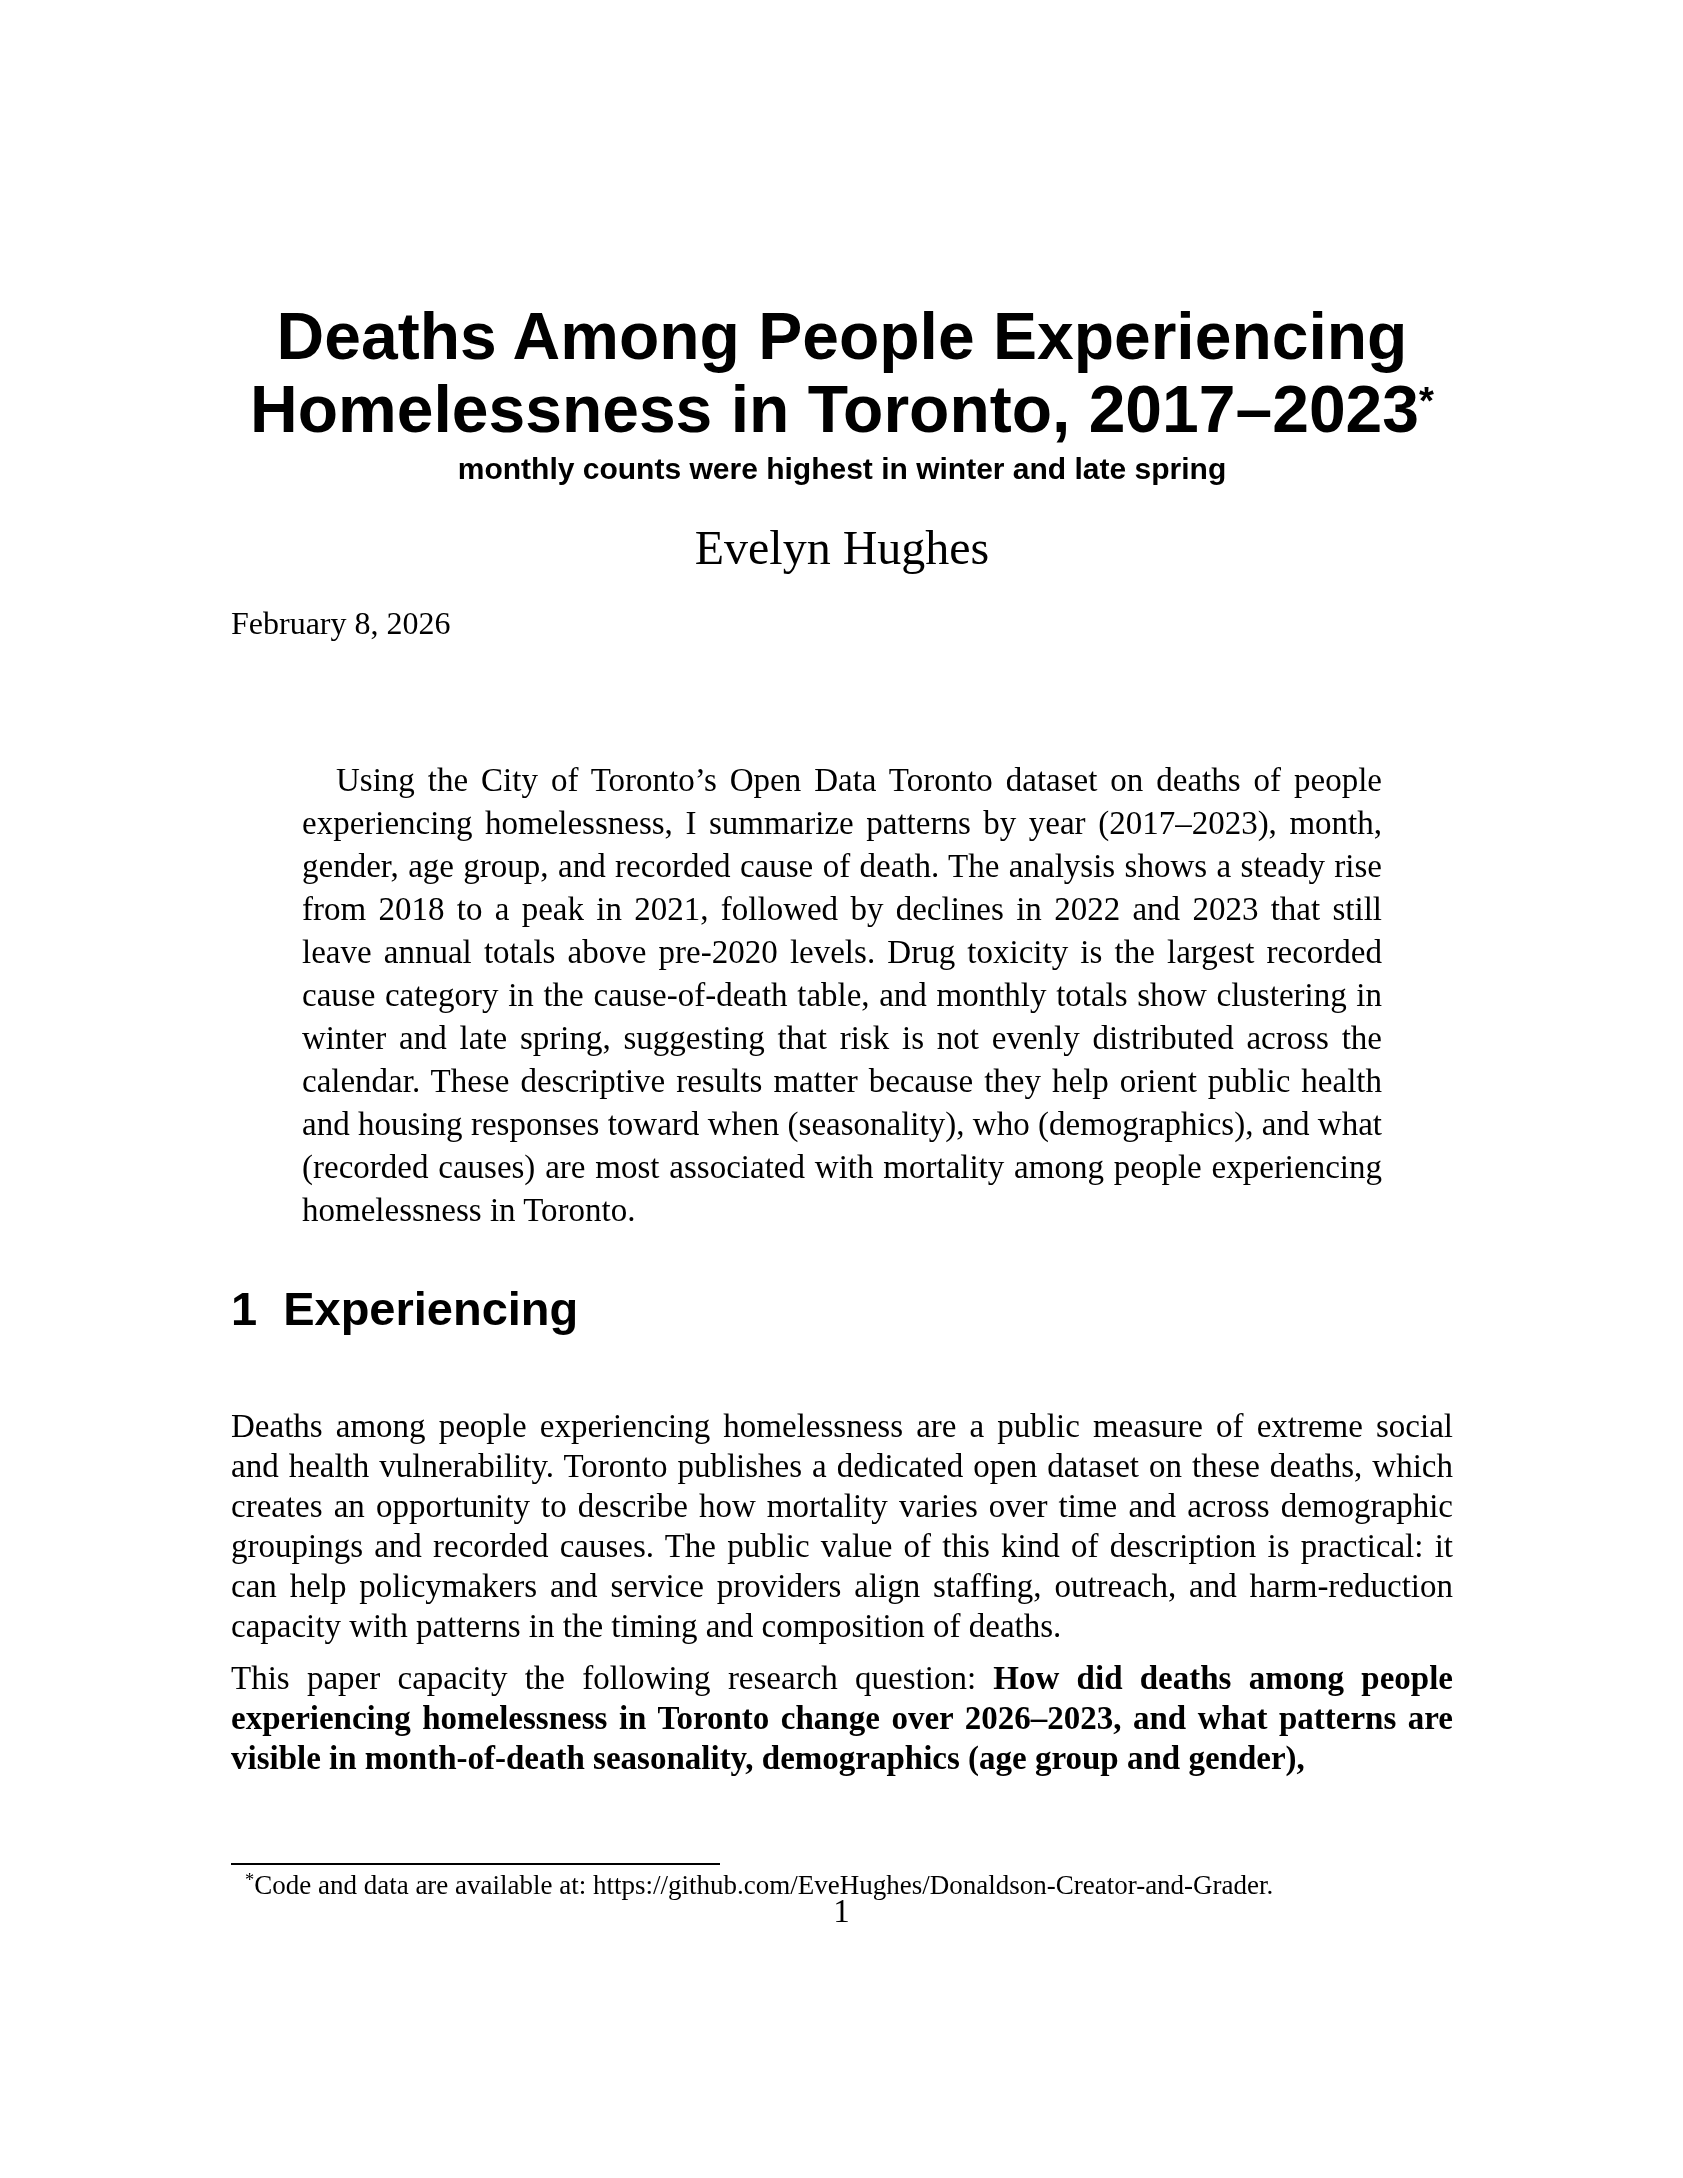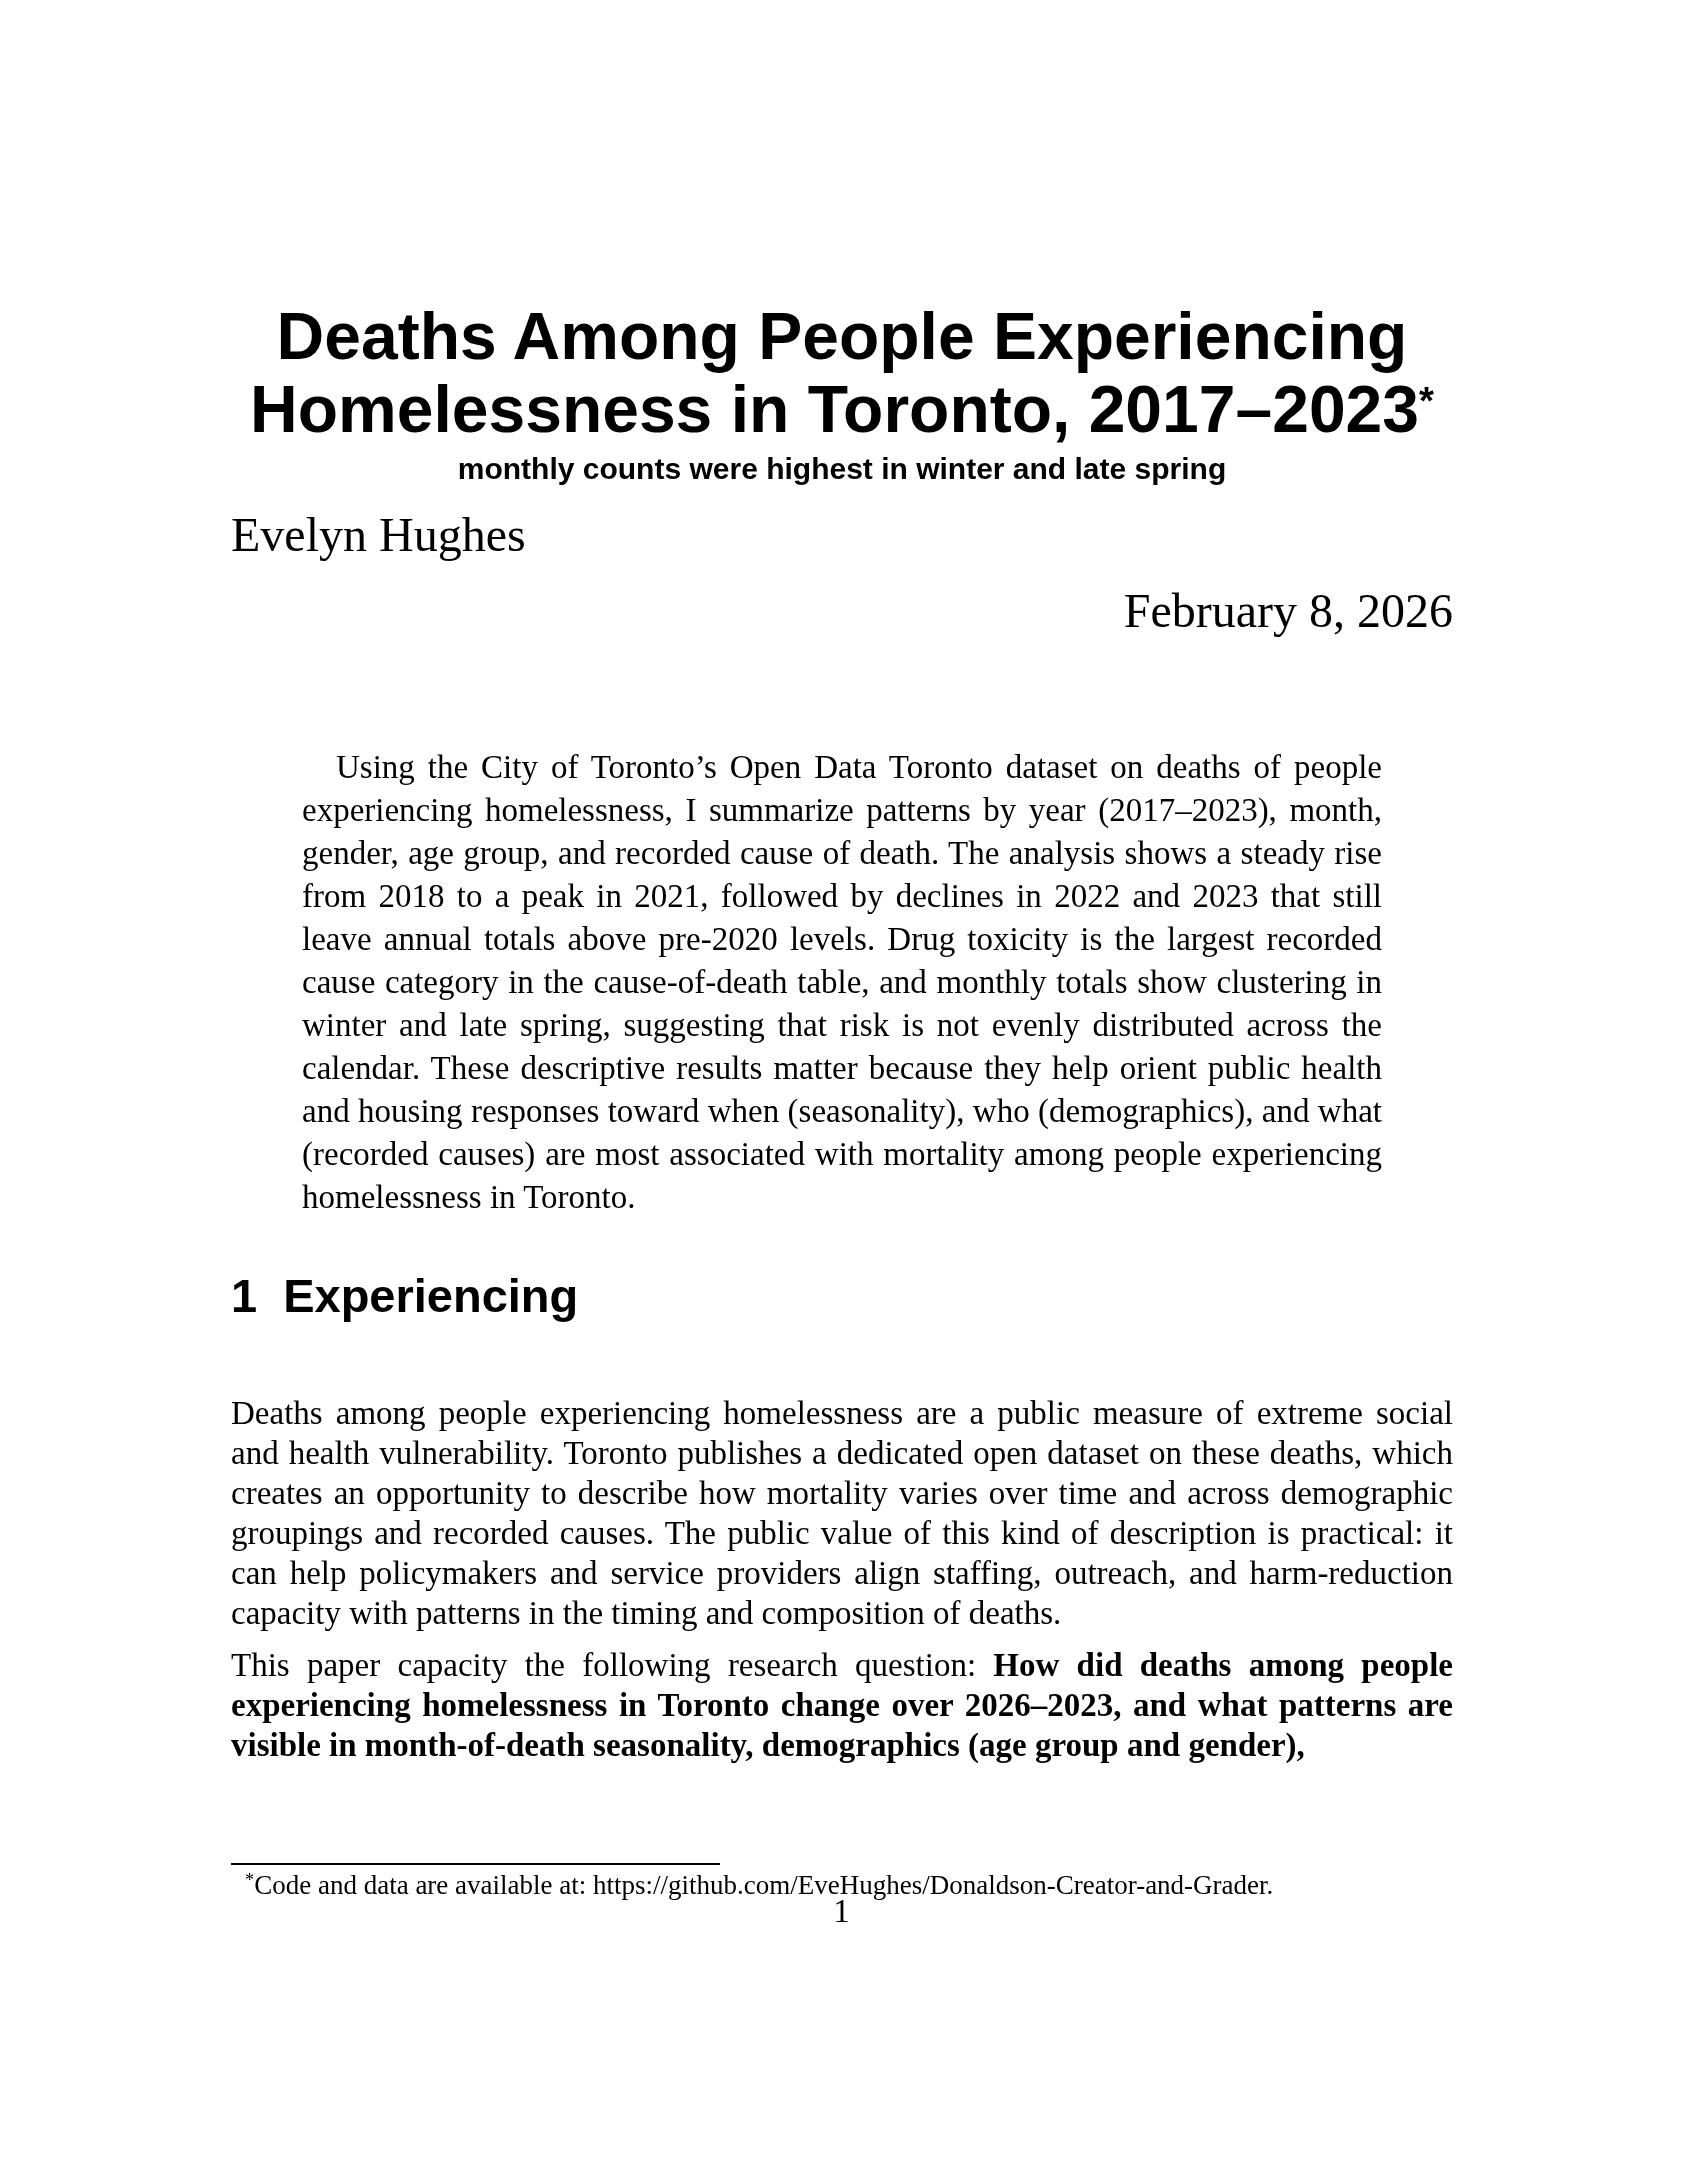--- a/index.html
+++ b/index.html
@@ -39,29 +39,29 @@
   .doc-subtitle {
     margin-top: 4px;
     text-align: center;
     font-family: "Liberation Sans", "DejaVu Sans", sans-serif;
     font-weight: bold;
     font-size: 30px;
     line-height: 37px;
     white-space: nowrap;
   }
   .author {
-    margin-top: 20px;
-    text-align: left;
+    margin-top: 33px;
+    text-align: center;
     font-size: 48px;
     line-height: 55px;
   }
   .date {
     margin-top: 21px;
-    text-align: right;
-    font-size: 48px;
+    text-align: left;
+    font-size: 32px;
     line-height: 55px;
   }
   .abstract {
     margin: 108px 71px 0 71px;
     font-size: 33px;
     line-height: 43px;
     text-align: justify;
     text-indent: 34px;
   }
   .section-heading {

